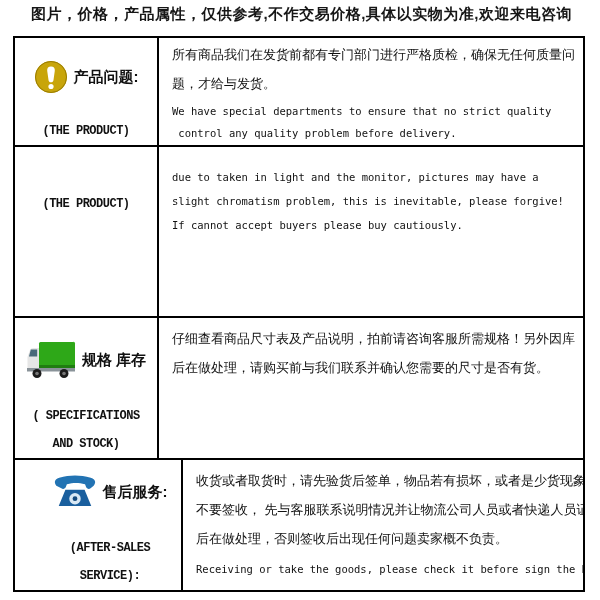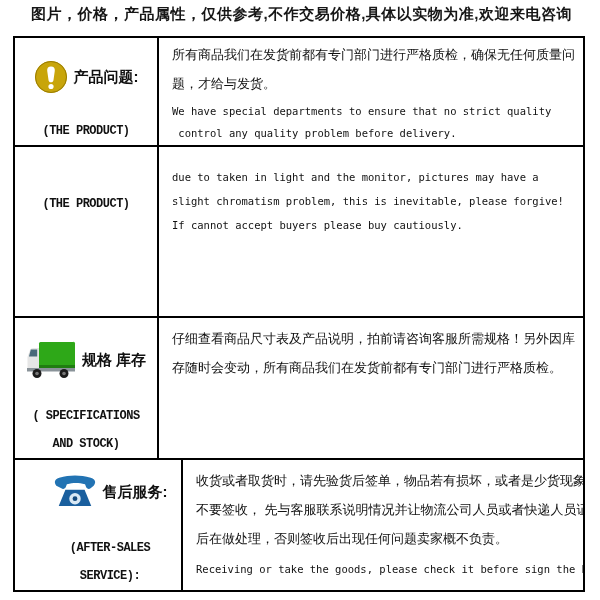--- a/index.html
+++ b/index.html
@@ -141,21 +141,21 @@
               <circle cx="38" cy="33.5" r="1.8" fill="#777777"></circle>
             </svg>
           </span>
           <span class="label-cn">规格 库存</span>
         </div>
         <div class="label-en">( SPECIFICATIONS
 AND STOCK)</div>
       </div>
       <div class="cell-right">
         <div class="body-cn">仔细查看商品尺寸表及产品说明，拍前请咨询客服所需规格！另外因库
-存随时会变动，所有商品我们在发货前都有专门部门进行严格质检。</div>
+后在做处理，请购买前与我们联系并确认您需要的尺寸是否有货。</div>
       </div>
     </div>
 
     <div class="row row-4">
       <div class="cell-left">
         <div class="icon-label">
           <span class="icon">
             <svg width="44" height="35" viewBox="0 0 46 36">
               <path d="M3.5 11C.5 7 2 3.8 6.5 2.6c11.5-3 21.5-3 33 0C44 3.8 45.5 7 42.5 11l-3.2 2.6c-1.8 1.4-3.9.6-4.8-1.6l-1-2.6c-7-1.8-12-1.8-19 0l-1 2.6c-.9 2.2-3 3-4.8 1.6z" fill="#2273B3"></path>
               <path d="M13 15h20l7 17H6z" fill="#1a5f9e"></path>

